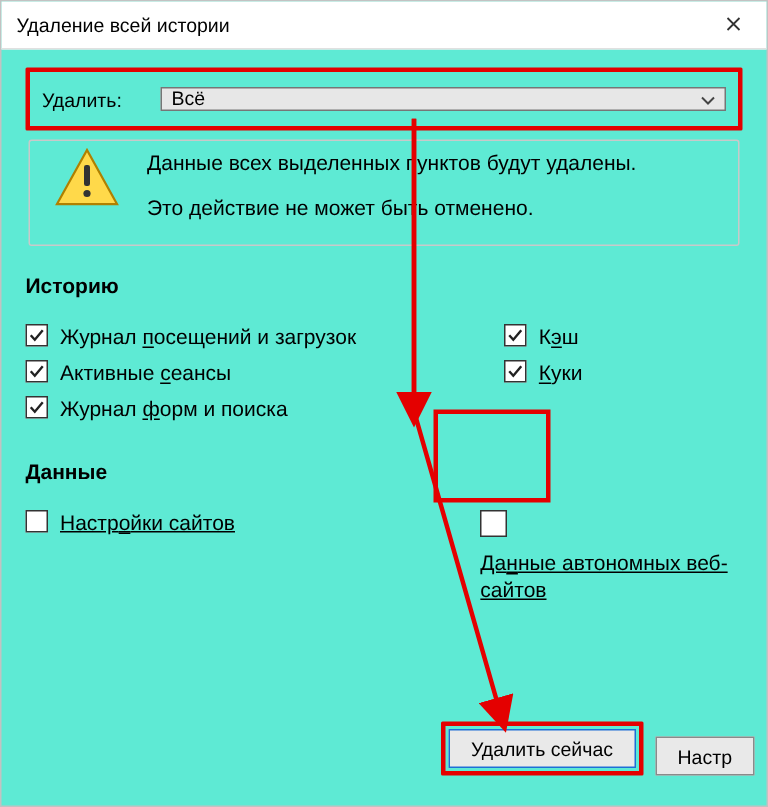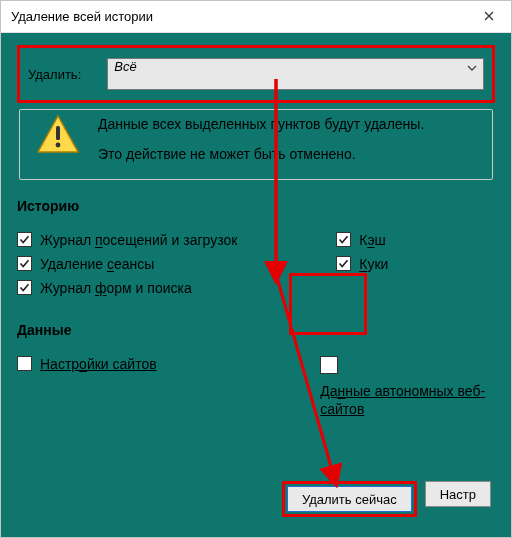--- a/index.html
+++ b/index.html
@@ -8,21 +8,21 @@
     width: 512px; height: 538px;
     font-family: "Segoe UI", Tahoma, sans-serif;
     font-size: 13px;
     background: #fff;
     color: #000;
     overflow: hidden;
   }
   .window {
     width: 512px; height: 538px;
     border: 1px solid #c2c2c2;
-    background: #0f766e;
+    background: #5eead4;
     position: relative;
   }
   .titlebar {
     height: 32px;
     display: flex;
     align-items: center;
     border-bottom: 1px solid #e0e0e0;
     background: #fff;
   }
   .titlebar-title {
@@ -41,30 +41,29 @@
   }
   .range-row {
     display: flex;
     align-items: center;
     gap: 26px;
     padding: 8px 6px;
   }
   .range-label { font-size: 13px; }
   .range-select {
     flex: 1;
-    height: 32px;
+    height: 16px;
     border: 1px solid #767676;
     background: #e7e7e7;
     display: flex;
-    align-items: flex-start;
+    align-items: flex-end;
     justify-content: space-between;
     padding: 0 6px;
     font-size: 13px;
     cursor: pointer;
-    font-style: italic;
   }
   .range-select .chev svg { width: 10px; height: 6px; }
   .hi-red { border: 3px solid #e40000; border-radius: 1px; }
   .hi-range { padding: 2px; margin-bottom: 6px; }
   .warn-box {
     border: 1px solid #c9c9c9;
     border-radius: 2px;
     padding: 4px 16px;
     margin: 4px 2px 18px 2px;
     display: flex;
@@ -110,24 +109,24 @@
     gap: 26px;
     margin-top: 2px;
     text-decoration: underline;
   }
   .data-left { flex: 0 0 58%; }
   .data-right { flex: 1; }
   .data-right .chk-row { align-items: flex-start; flex-direction: column; }
   .data-right .lbl { line-height: 1.3; }
   .buttons {
     position: absolute;
-    bottom: 20px; right: 20px;
+    bottom: 20px; right: 8px;
     display: flex;
     gap: 8px;
-    align-items: flex-start;
+    align-items: flex-end;
   }
   .btn {
     height: 26px;
     padding: 0 14px;
     border: 1px solid #8a8a8a;
     background: #e9e9e9;
     font-size: 13px;
     display: inline-flex;
     align-items: center;
     cursor: pointer;
@@ -200,21 +199,21 @@
               </svg>
             </span>
           <span class="lbl"><span>Журнал </span><span class="ul">п</span><span>осещений и загрузок</span></span>
         </div>
         <div class="chk-row">
           <span class="chk">
               <svg viewBox="0 0 11 11">
                 <path d="M1.5 5.5 L4.2 8.5 L9.5 2.2" stroke="#222" stroke-width="1.6" fill="none"></path>
               </svg>
             </span>
-          <span class="lbl"><span>Удаление </span><span class="ul">с</span><span>еансы</span></span>
+          <span class="lbl"><span>Активные </span><span class="ul">с</span><span>еансы</span></span>
         </div>
         <div class="chk-row">
           <span class="chk">
               <svg viewBox="0 0 11 11">
                 <path d="M1.5 5.5 L4.2 8.5 L9.5 2.2" stroke="#222" stroke-width="1.6" fill="none"></path>
               </svg>
             </span>
           <span class="lbl"><span>Журнал </span><span class="ul">ф</span><span>орм и поиска</span></span>
         </div>
       </div>

